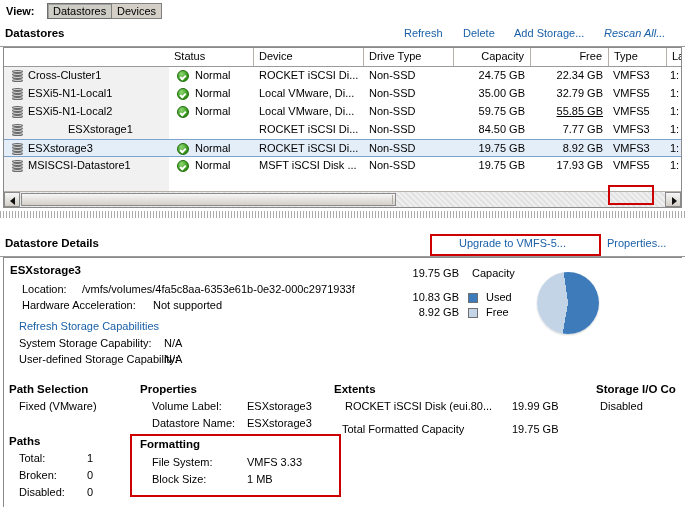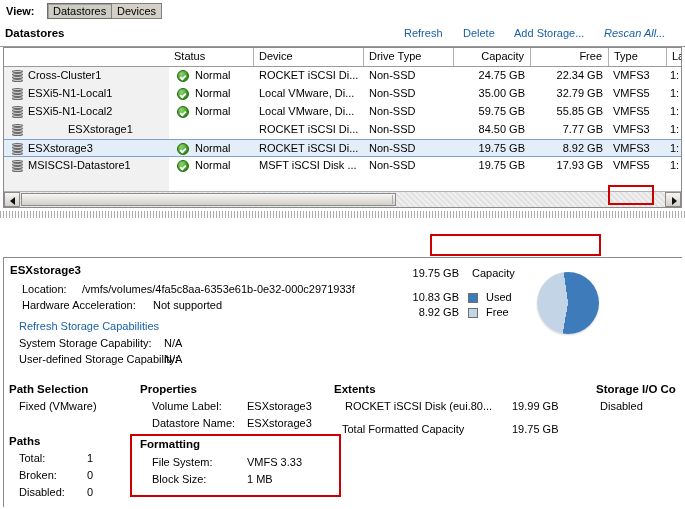--- a/index.html
+++ b/index.html
@@ -366,21 +366,21 @@
             <i></i>
           </span>
           <span class="cell" style="left: 24px; width: 135px;">ESXi5-N1-Local2</span>
           <span class="cell" style="left: 165px; width: 85px;">
             <span class="st-icon st-normal"></span>
             <span class="st-text">Normal</span>
           </span>
           <span class="cell" style="left: 255px; width: 105px;">Local VMware, Di...</span>
           <span class="cell" style="left: 365px; width: 85px;">Non-SSD</span>
           <span class="cell right" style="left: 450px; width: 71px;">59.75 GB</span>
-          <span class="cell right" style="left: 527px; width: 72px;">55.85 GB</span>
+          <span class="cell right" style="left: 527px; width: 72px; text-decoration: underline;">55.85 GB</span>
           <span class="cell" style="left: 609px; width: 54px;">VMFS5</span>
           <span class="cell" style="left: 666px; width: 24px;">1:</span>
         </div>
         <div class="row" style="top: 54px;">
           <span class="ds-icon">
             <i></i>
             <i></i>
             <i></i>
             <i></i>
           </span>
@@ -437,20 +437,25 @@
     <div class="hscroll">
       <div class="hs-track"></div>
       <div class="hs-thumb"></div>
       <div class="hs-btn l"></div>
       <div class="hs-btn r"></div>
     </div>
   </div>
 
   <div class="splitter"></div>
 
+  <div class="dd-header">
+    <span class="dd-title">Datastore Details</span>
+    <span id="lnk-upgrade">Upgrade to VMFS-5...</span>
+    <span id="lnk-properties">Properties...</span>
+  </div>
   <div class="hl-box" style="left:430px;top:234px;width:171px;height:22px;"></div>
 
   <div class="dd-body">
 
     <span class="dd-name">ESXstorage3</span>
 
     <span class="kv-label" style="left:18px;top:25px;">Location:</span>
     <span class="kv-value" style="left:78px;top:25px;">/vmfs/volumes/4fa5c8aa-6353e61b-0e32-000c2971933f</span>
 
     <span class="kv-label" style="left:18px;top:41px;">Hardware Acceleration:</span>

